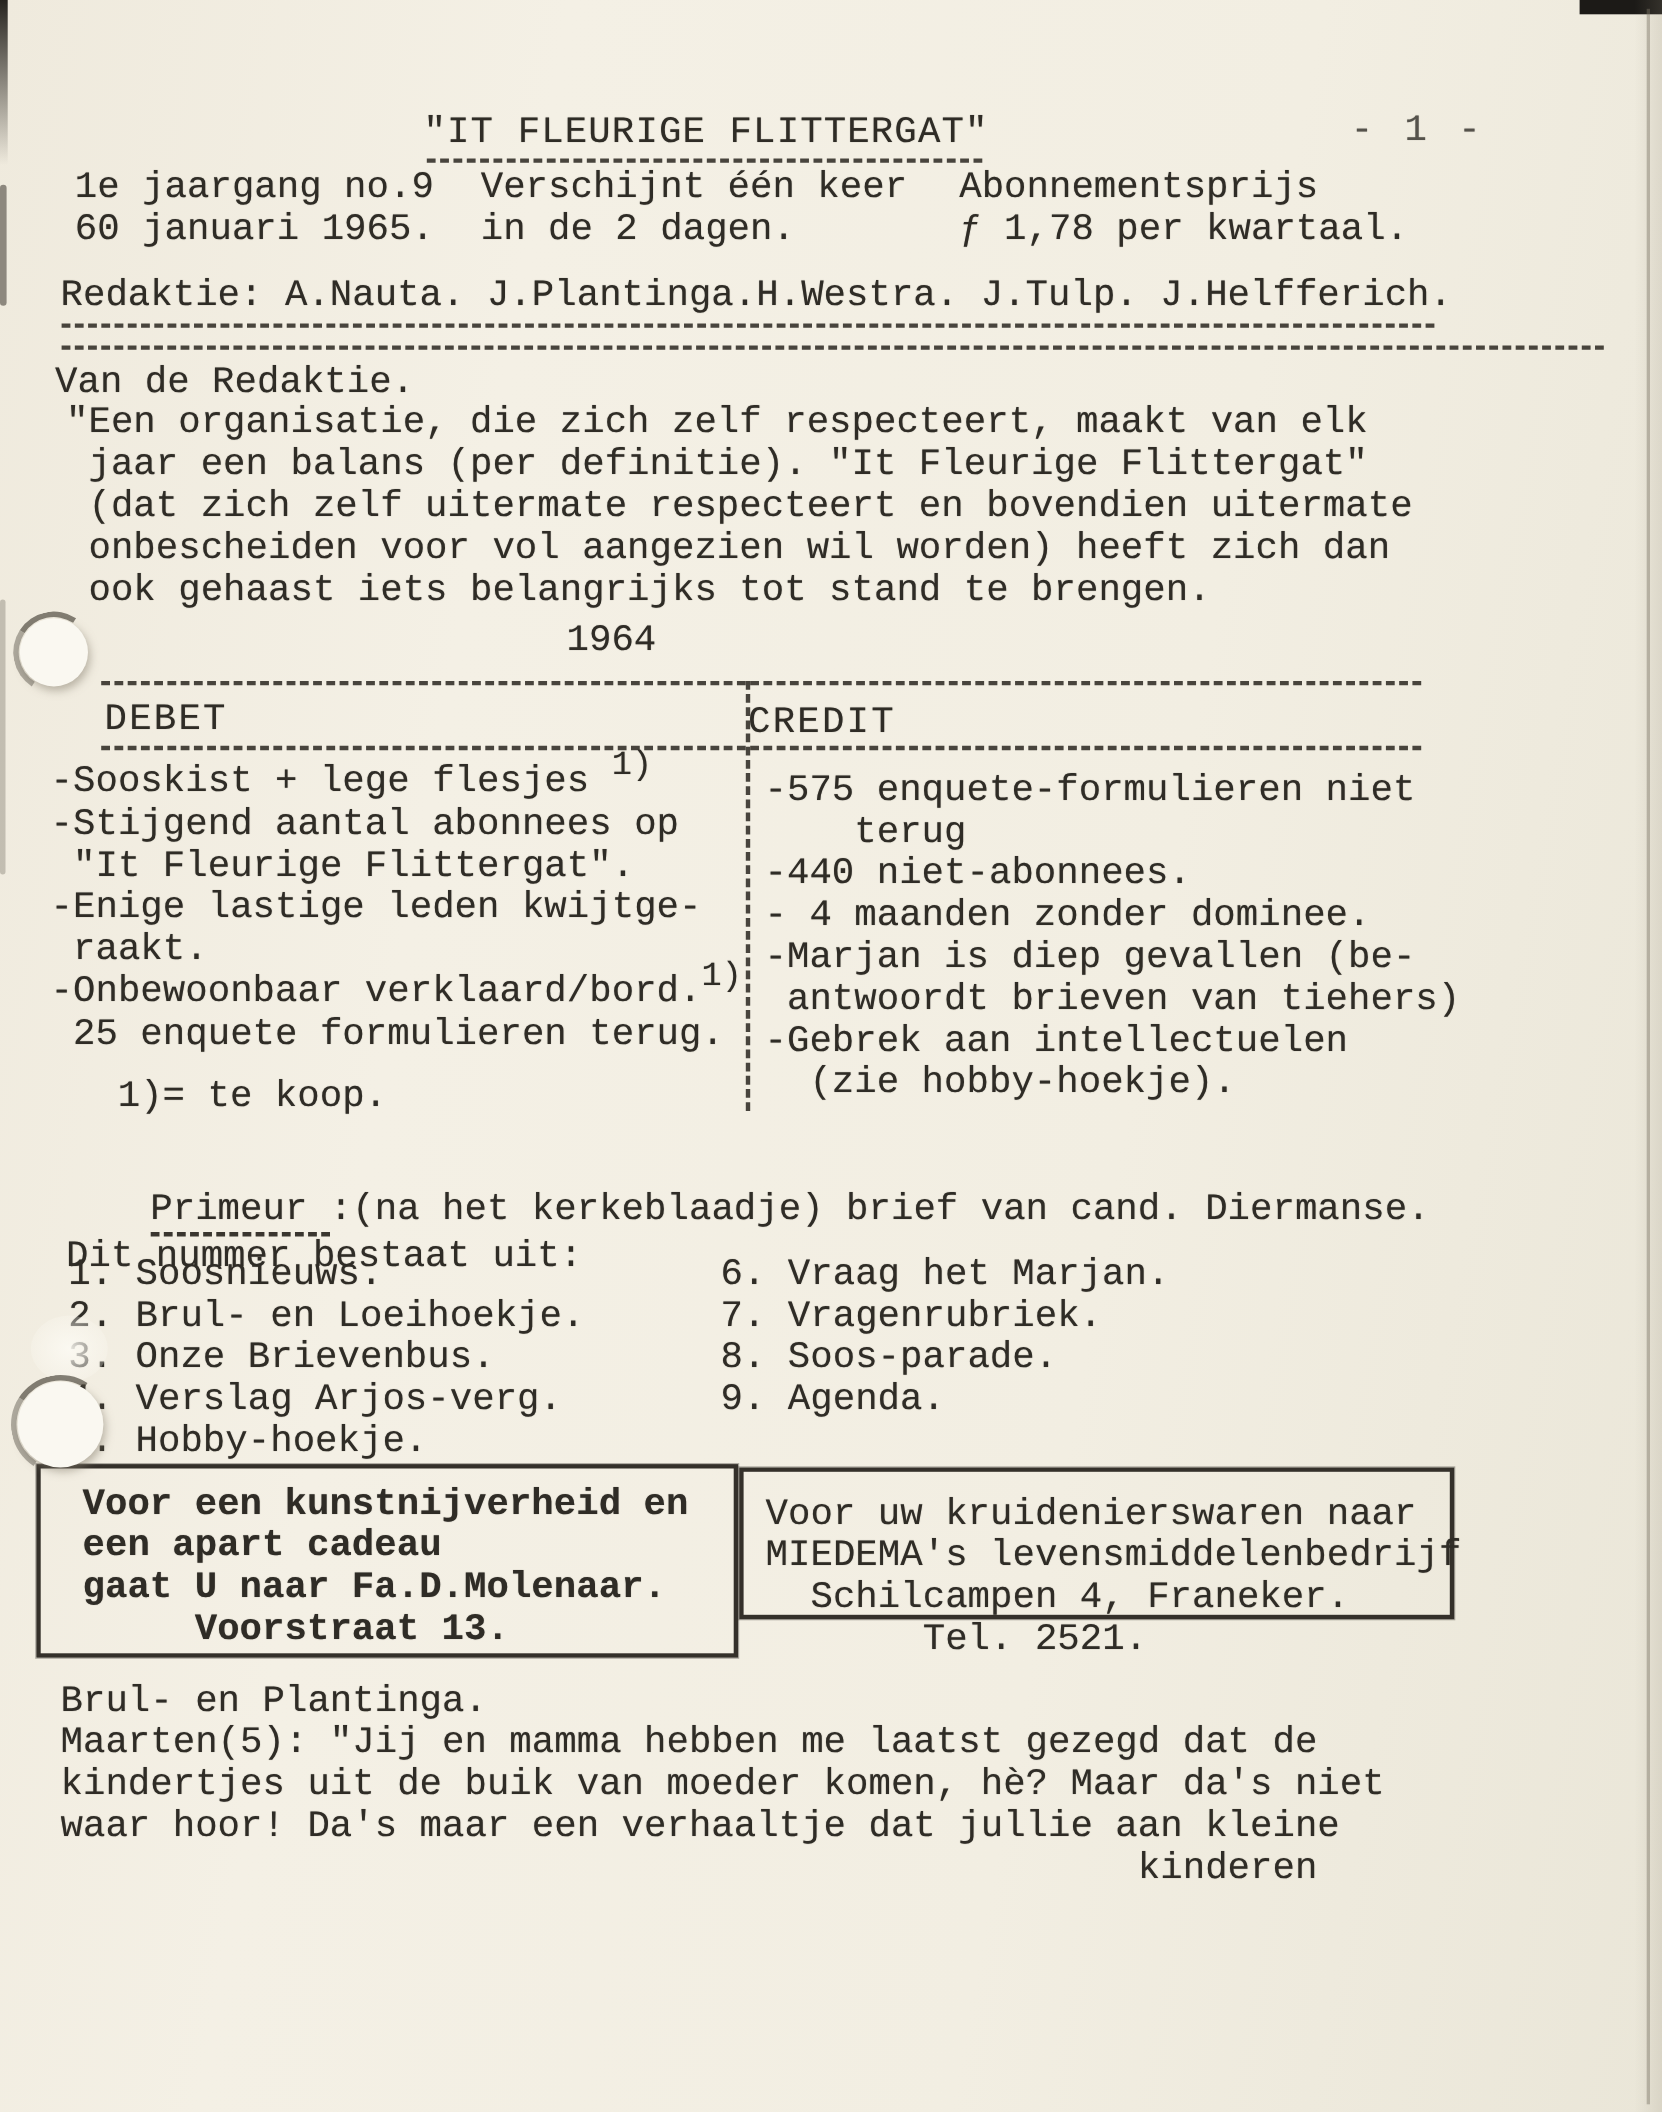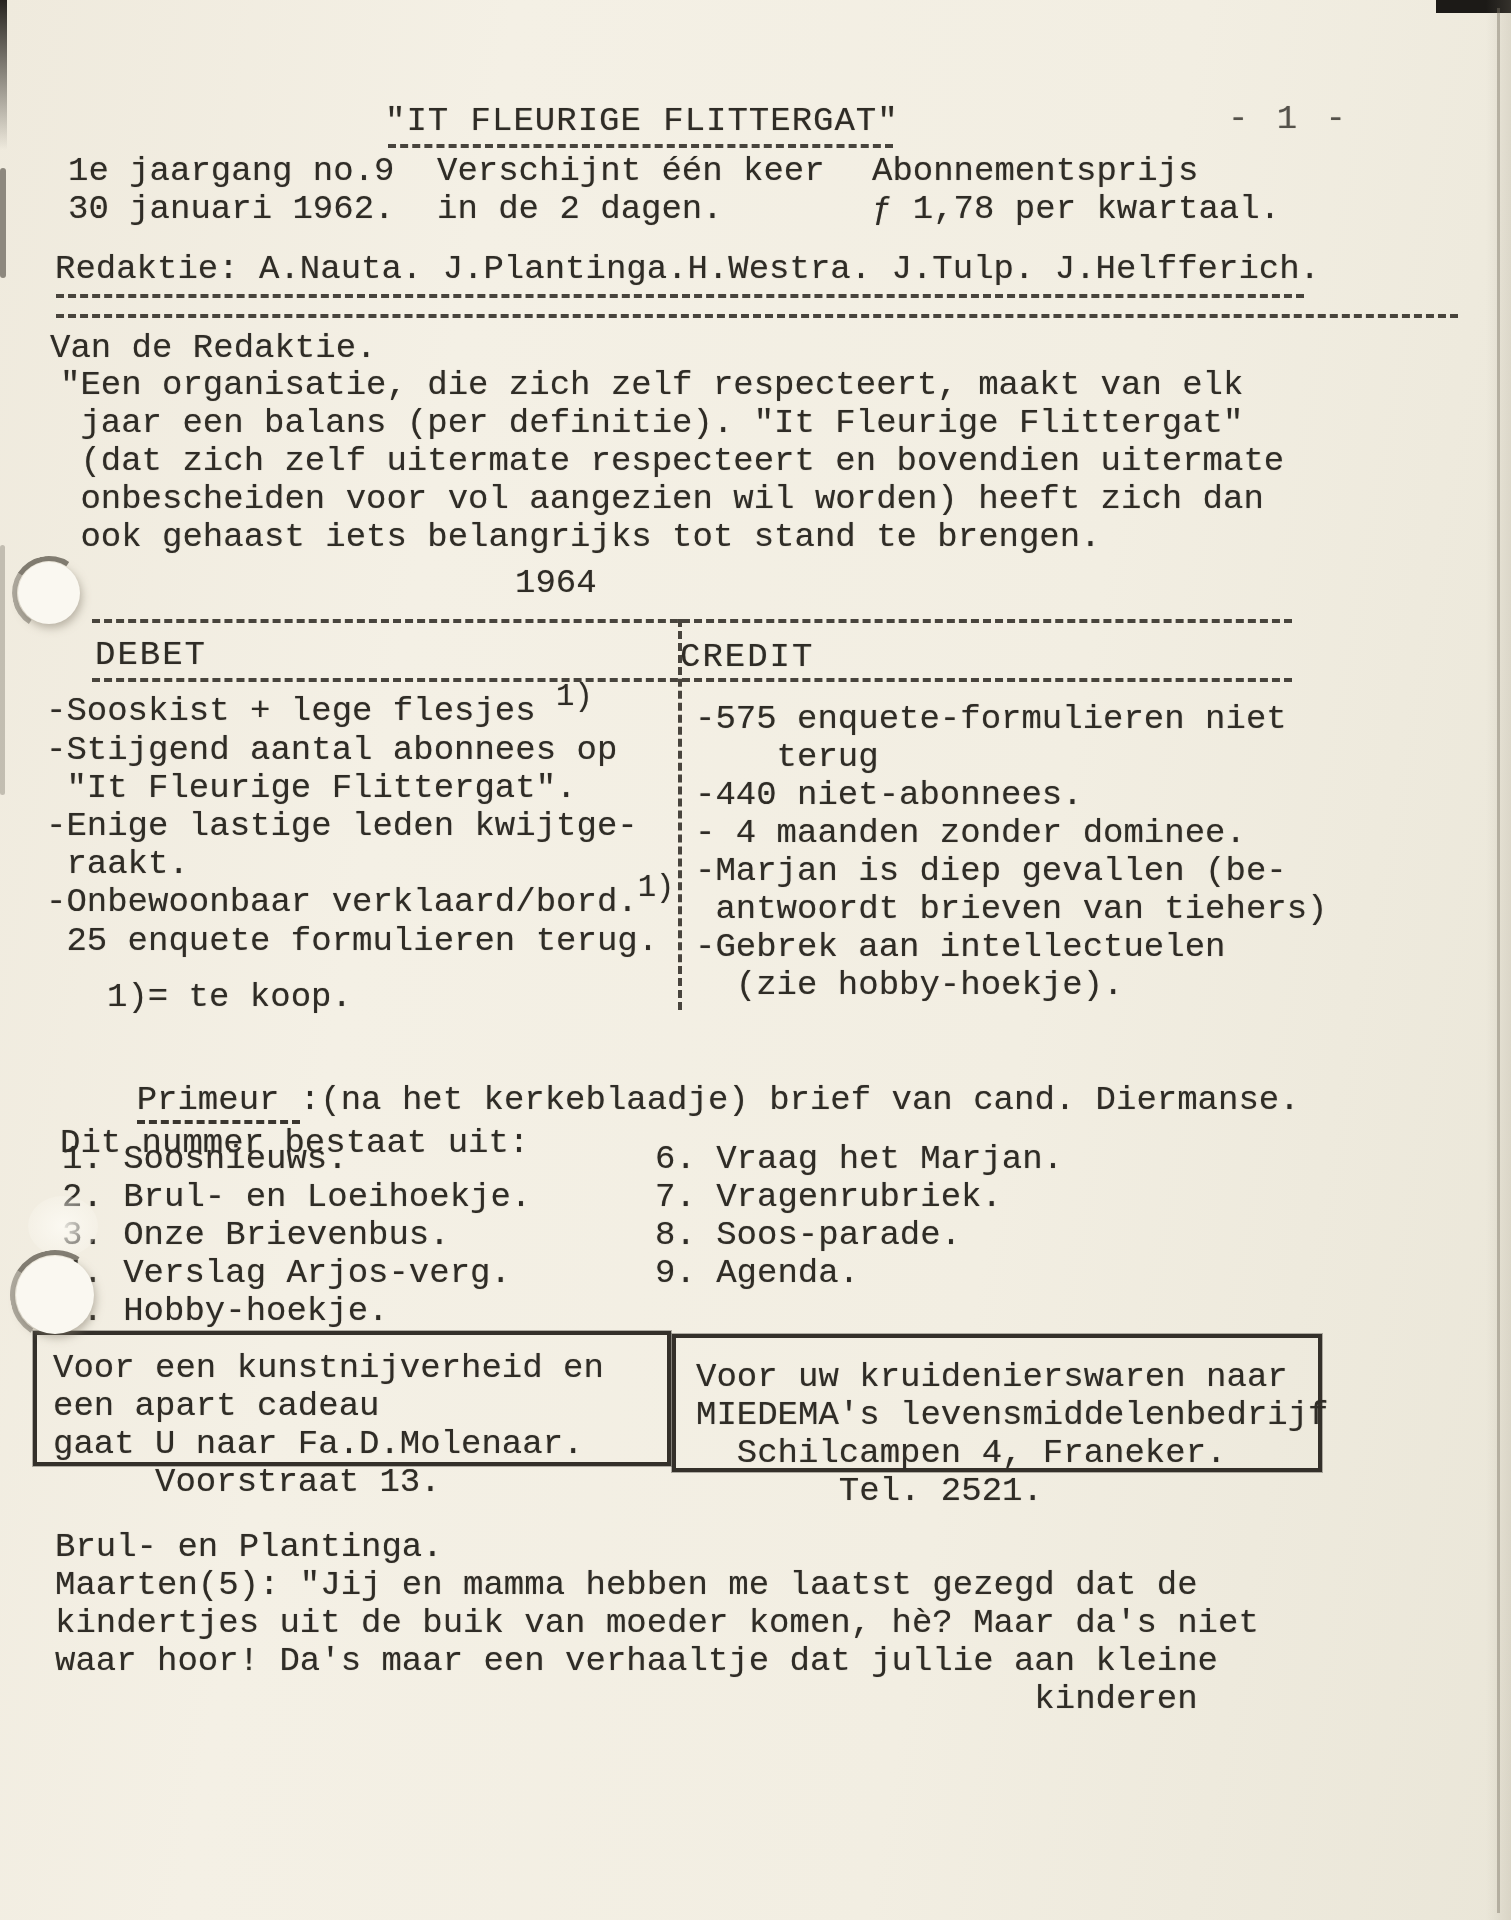--- a/index.html
+++ b/index.html
@@ -45,21 +45,21 @@
   <div class="artifact" style="left:0;top:168px;width:6px;height:110px;background:rgba(60,55,48,.55);border-radius:3px;"></div>
   <div class="artifact" style="left:0;top:545px;width:5px;height:250px;background:rgba(90,84,72,.3);border-radius:3px;"></div>
   <div class="artifact" style="left:1436px;top:0;width:75px;height:13px;background:#1c1a17;"></div>
   <div class="artifact" style="left:1486px;top:0;width:25px;height:1920px;background:linear-gradient(to right,rgba(150,142,125,0),rgba(150,142,125,.2));"></div>
   <div class="artifact" style="left:1497px;top:8px;width:3px;height:1905px;background:rgba(125,118,103,.45);"></div>
 
   <div class="t mono title" style="left:385px;top:102px;">"IT FLEURIGE FLITTERGAT"</div>
   <div class="rule" style="left:388px;top:144px;width:505px;"></div>
   <div class="t mono pageno" style="left:1228px;top:100px;">- 1 -</div>
 
-  <div class="t mono" style="left:55px;top:152px;margin-left:13px;"><div class="tl">1e jaargang no.9</div><div class="tl">30 januari 1962.</div></div>
+  <div class="t mono" style="left:55px;top:152px;margin-left:13px;"><div class="tl">1e jaargang no.9</div><div class="tl">60 januari 1965.</div></div>
   <div class="t mono" style="left:437px;top:152px;"><div class="tl">Verschijnt één keer</div><div class="tl">in de 2 dagen.</div></div>
   <div class="t mono" style="left:872px;top:152px;"><div class="tl">Abonnementsprijs</div><div class="tl">ƒ 1,78 per kwartaal.</div></div>
   <div class="t mono" style="left:55px;top:250px;">Redaktie: A.Nauta. J.Plantinga.H.Westra. J.Tulp. J.Helfferich.</div>
   <div class="rule" style="left:56px;top:294px;width:1248px;"></div>
   <div class="rule" style="left:56px;top:314px;width:1402px;"></div>
 
   <div class="t mono" style="left:50px;top:329px;">Van de Redaktie.</div>
   <div class="t mono" style="left:60px;top:366px;"><div class="tl">"Een organisatie, die zich zelf respecteert, maakt van elk</div><div class="tl"> jaar een balans (per definitie). "It Fleurige Flittergat"</div><div class="tl"> (dat zich zelf uitermate respecteert en bovendien uitermate</div><div class="tl"> onbescheiden voor vol aangezien wil worden) heeft zich dan</div><div class="tl"> ook gehaast iets belangrijks tot stand te brengen.</div></div>
 
   <div class="t mono" style="left:515px;top:564px;">1964</div>
@@ -73,21 +73,21 @@
   <div class="t mono" style="left:695px;top:700px;"><div class="tl">-575 enquete-formulieren niet</div><div class="tl">    terug</div><div class="tl">-440 niet-abonnees.</div><div class="tl">- 4 maanden zonder dominee.</div><div class="tl">-Marjan is diep gevallen (be-</div><div class="tl"> antwoordt brieven van tiehers)</div><div class="tl">-Gebrek aan intellectuelen</div><div class="tl">  (zie hobby-hoekje).</div></div>
 
   <div class="t mono" style="left:55px;top:1043px;">
     <span class="underline">Primeur </span><span>:(na het kerkeblaadje) brief van cand. Diermanse.</span>
   </div>
 
   <div class="t mono" style="left:60px;top:1124px;">Dit nummer bestaat uit:</div>
   <div class="t mono" style="left:62px;top:1140px;"><div class="tl">1. Soosnieuws.</div><div class="tl">2. Brul- en Loeihoekje.</div><div class="tl">3. Onze Brievenbus.</div><div class="tl">4. Verslag Arjos-verg.</div><div class="tl">5. Hobby-hoekje.</div></div>
   <div class="t mono" style="left:655px;top:1140px;"><div class="tl">6. Vraag het Marjan.</div><div class="tl">7. Vragenrubriek.</div><div class="tl">8. Soos-parade.</div><div class="tl">9. Agenda.</div></div>
 
-  <div class="adbox" style="left:33px;top:1331px;width:638px;height:135px;padding:14px 0 0 16px;">
+  <div class="adbox" style="left:33px;top:1331px;width:638px;height:176px;padding:14px 0 0 38px;font-weight:bold;">
     <div class="mono"><div class="tl">Voor een kunstnijverheid en</div><div class="tl">een apart cadeau</div><div class="tl">gaat U naar Fa.D.Molenaar.</div><div class="tl">     Voorstraat 13.</div></div>
   </div>
   <div class="adbox" style="left:672px;top:1334px;width:650px;height:138px;padding:20px 0 0 20px;">
     <div class="mono"><div class="tl">Voor uw kruidenierswaren naar</div><div class="tl">MIEDEMA's levensmiddelenbedrijf</div><div class="tl">  Schilcampen 4, Franeker.</div><div class="tl">       Tel. 2521.</div></div>
   </div>
 
   <div class="t mono" style="left:55px;top:1528px;">Brul- en Plantinga.</div>
   <div class="t mono" style="left:55px;top:1566px;"><div class="tl">Maarten(5): "Jij en mamma hebben me laatst gezegd dat de</div><div class="tl">kindertjes uit de buik van moeder komen, hè? Maar da's niet</div><div class="tl">waar hoor! Da's maar een verhaaltje dat jullie aan kleine</div><div class="tl">                                                kinderen</div></div>
 
   <div class="punch" style="left:18px;top:562px;width:62px;height:62px;"></div>

